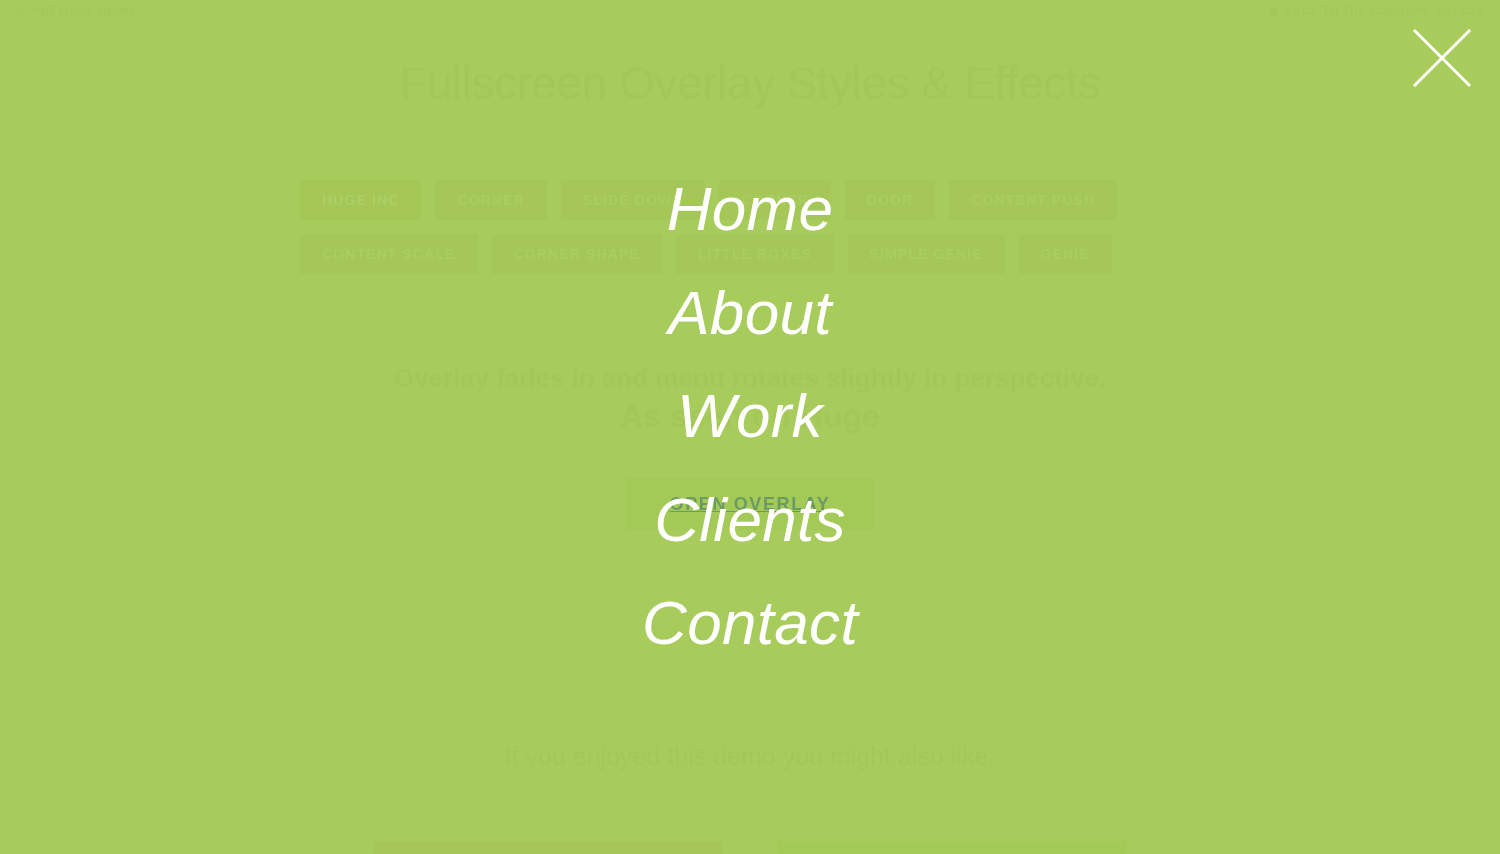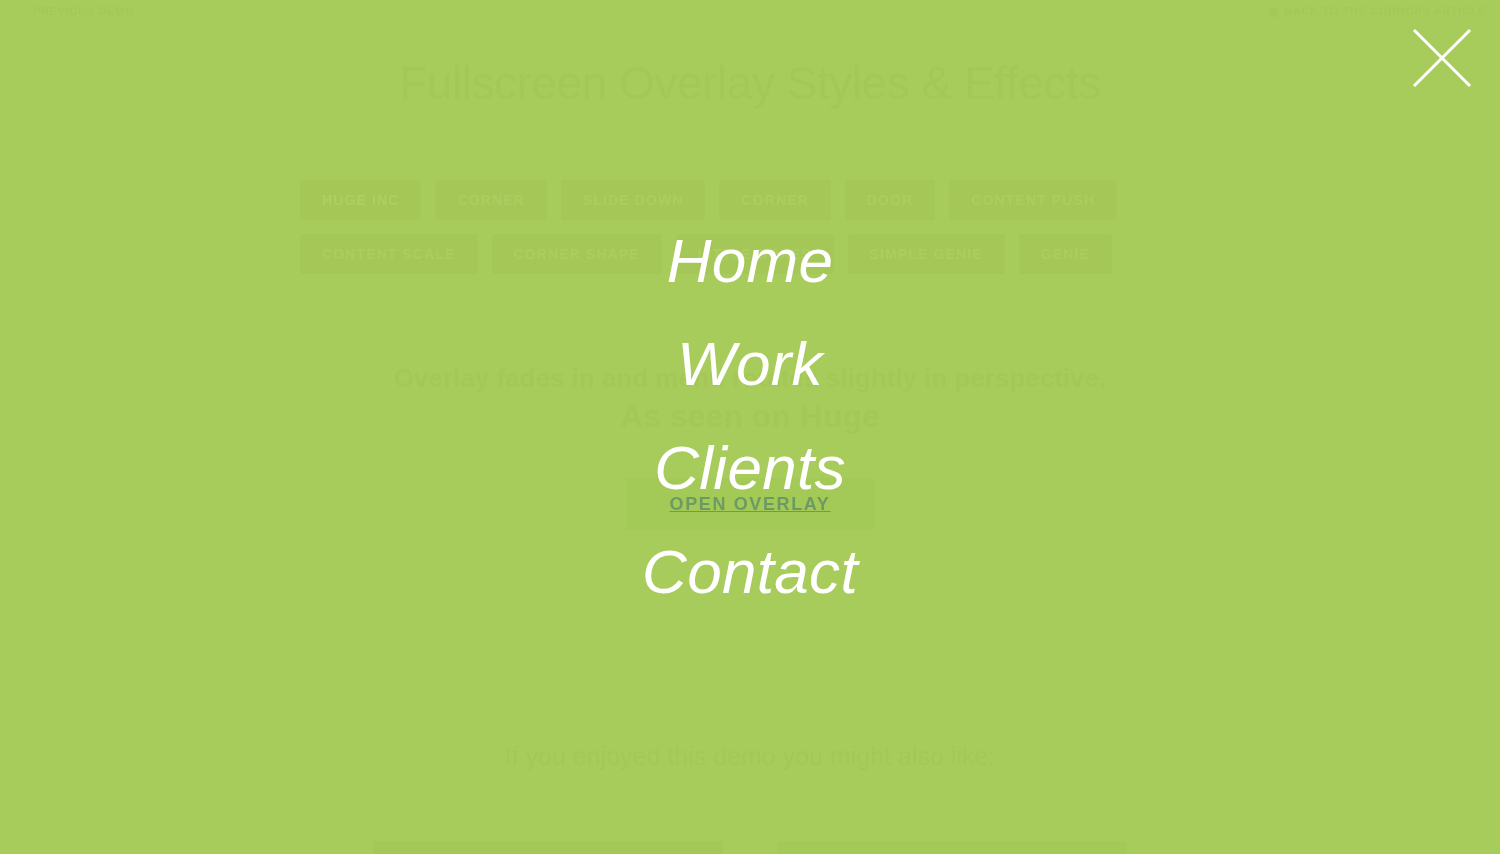--- a/index.html
+++ b/index.html
@@ -284,20 +284,23 @@
         <line x1="64" y1="8" x2="8" y2="64" stroke="#ffffff" stroke-width="3"></line>
       </svg>
     </span>
   </button>
 
   <ul class="overlay-nav">
       <li>
         <a href="#" class="overlay-link">Home</a>
       </li>
       <li>
+        <a href="#" class="overlay-link">About</a>
+      </li>
+      <li>
         <a href="#" class="overlay-link">Work</a>
       </li>
       <li>
         <a href="#" class="overlay-link">Clients</a>
       </li>
       <li>
         <a href="#" class="overlay-link">Contact</a>
       </li>
     </ul>
 

